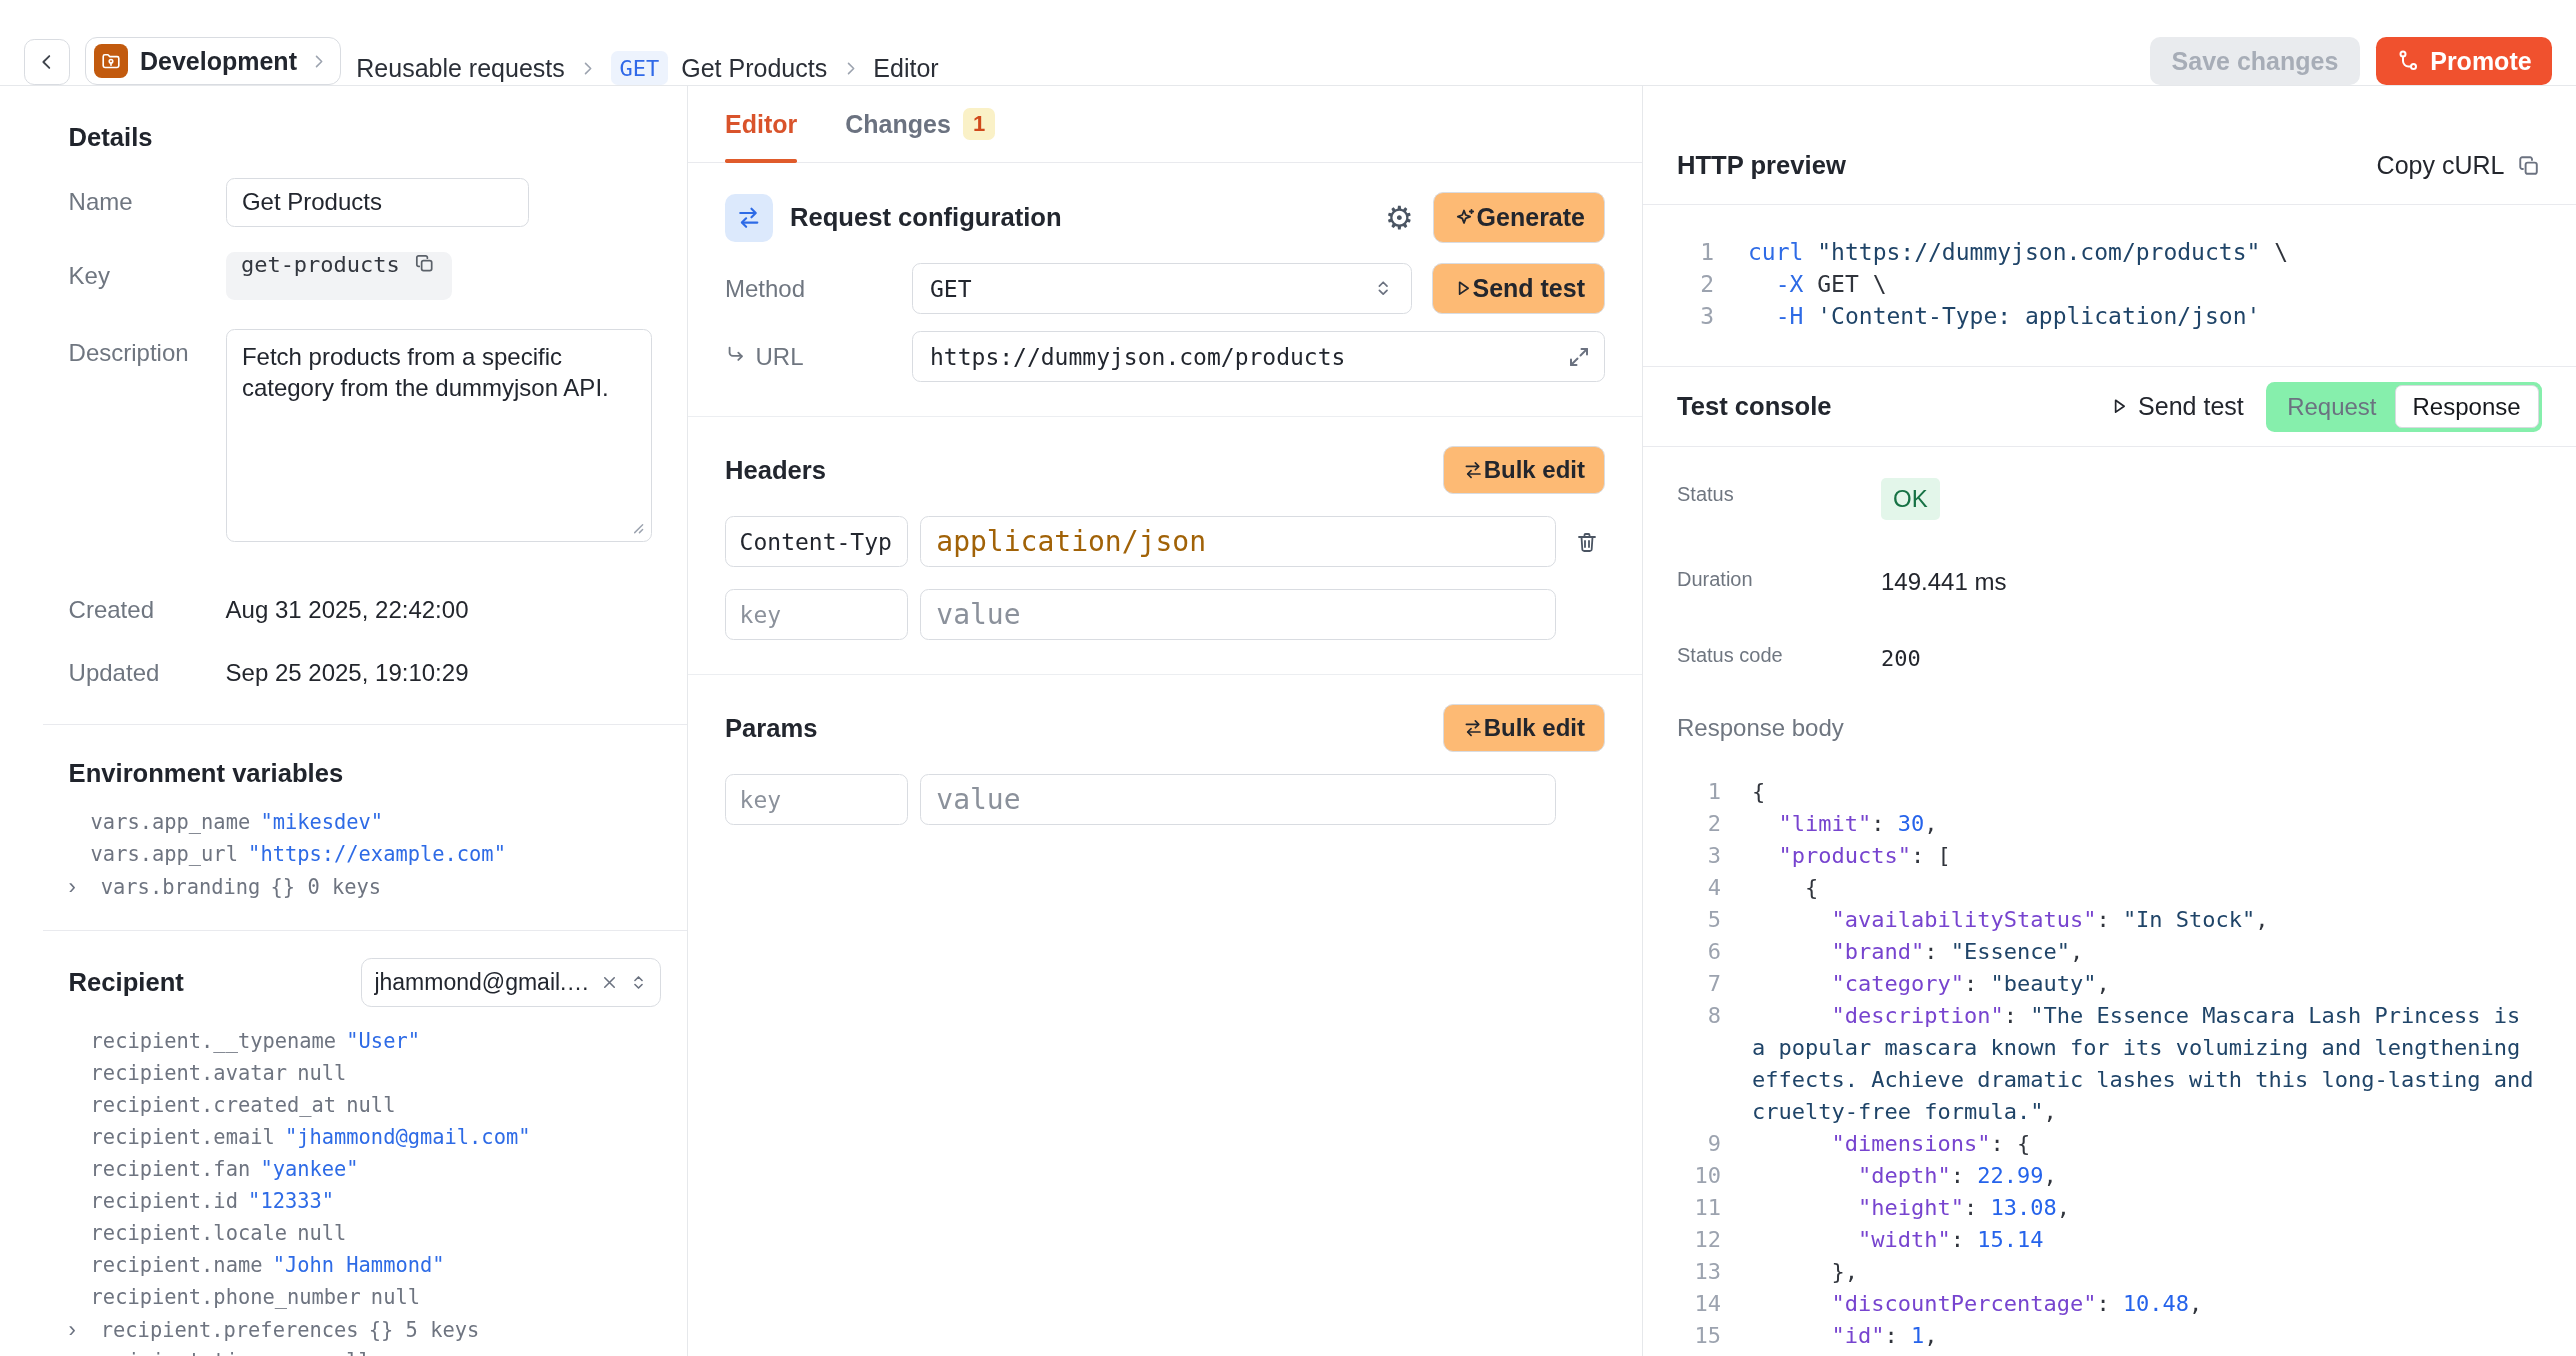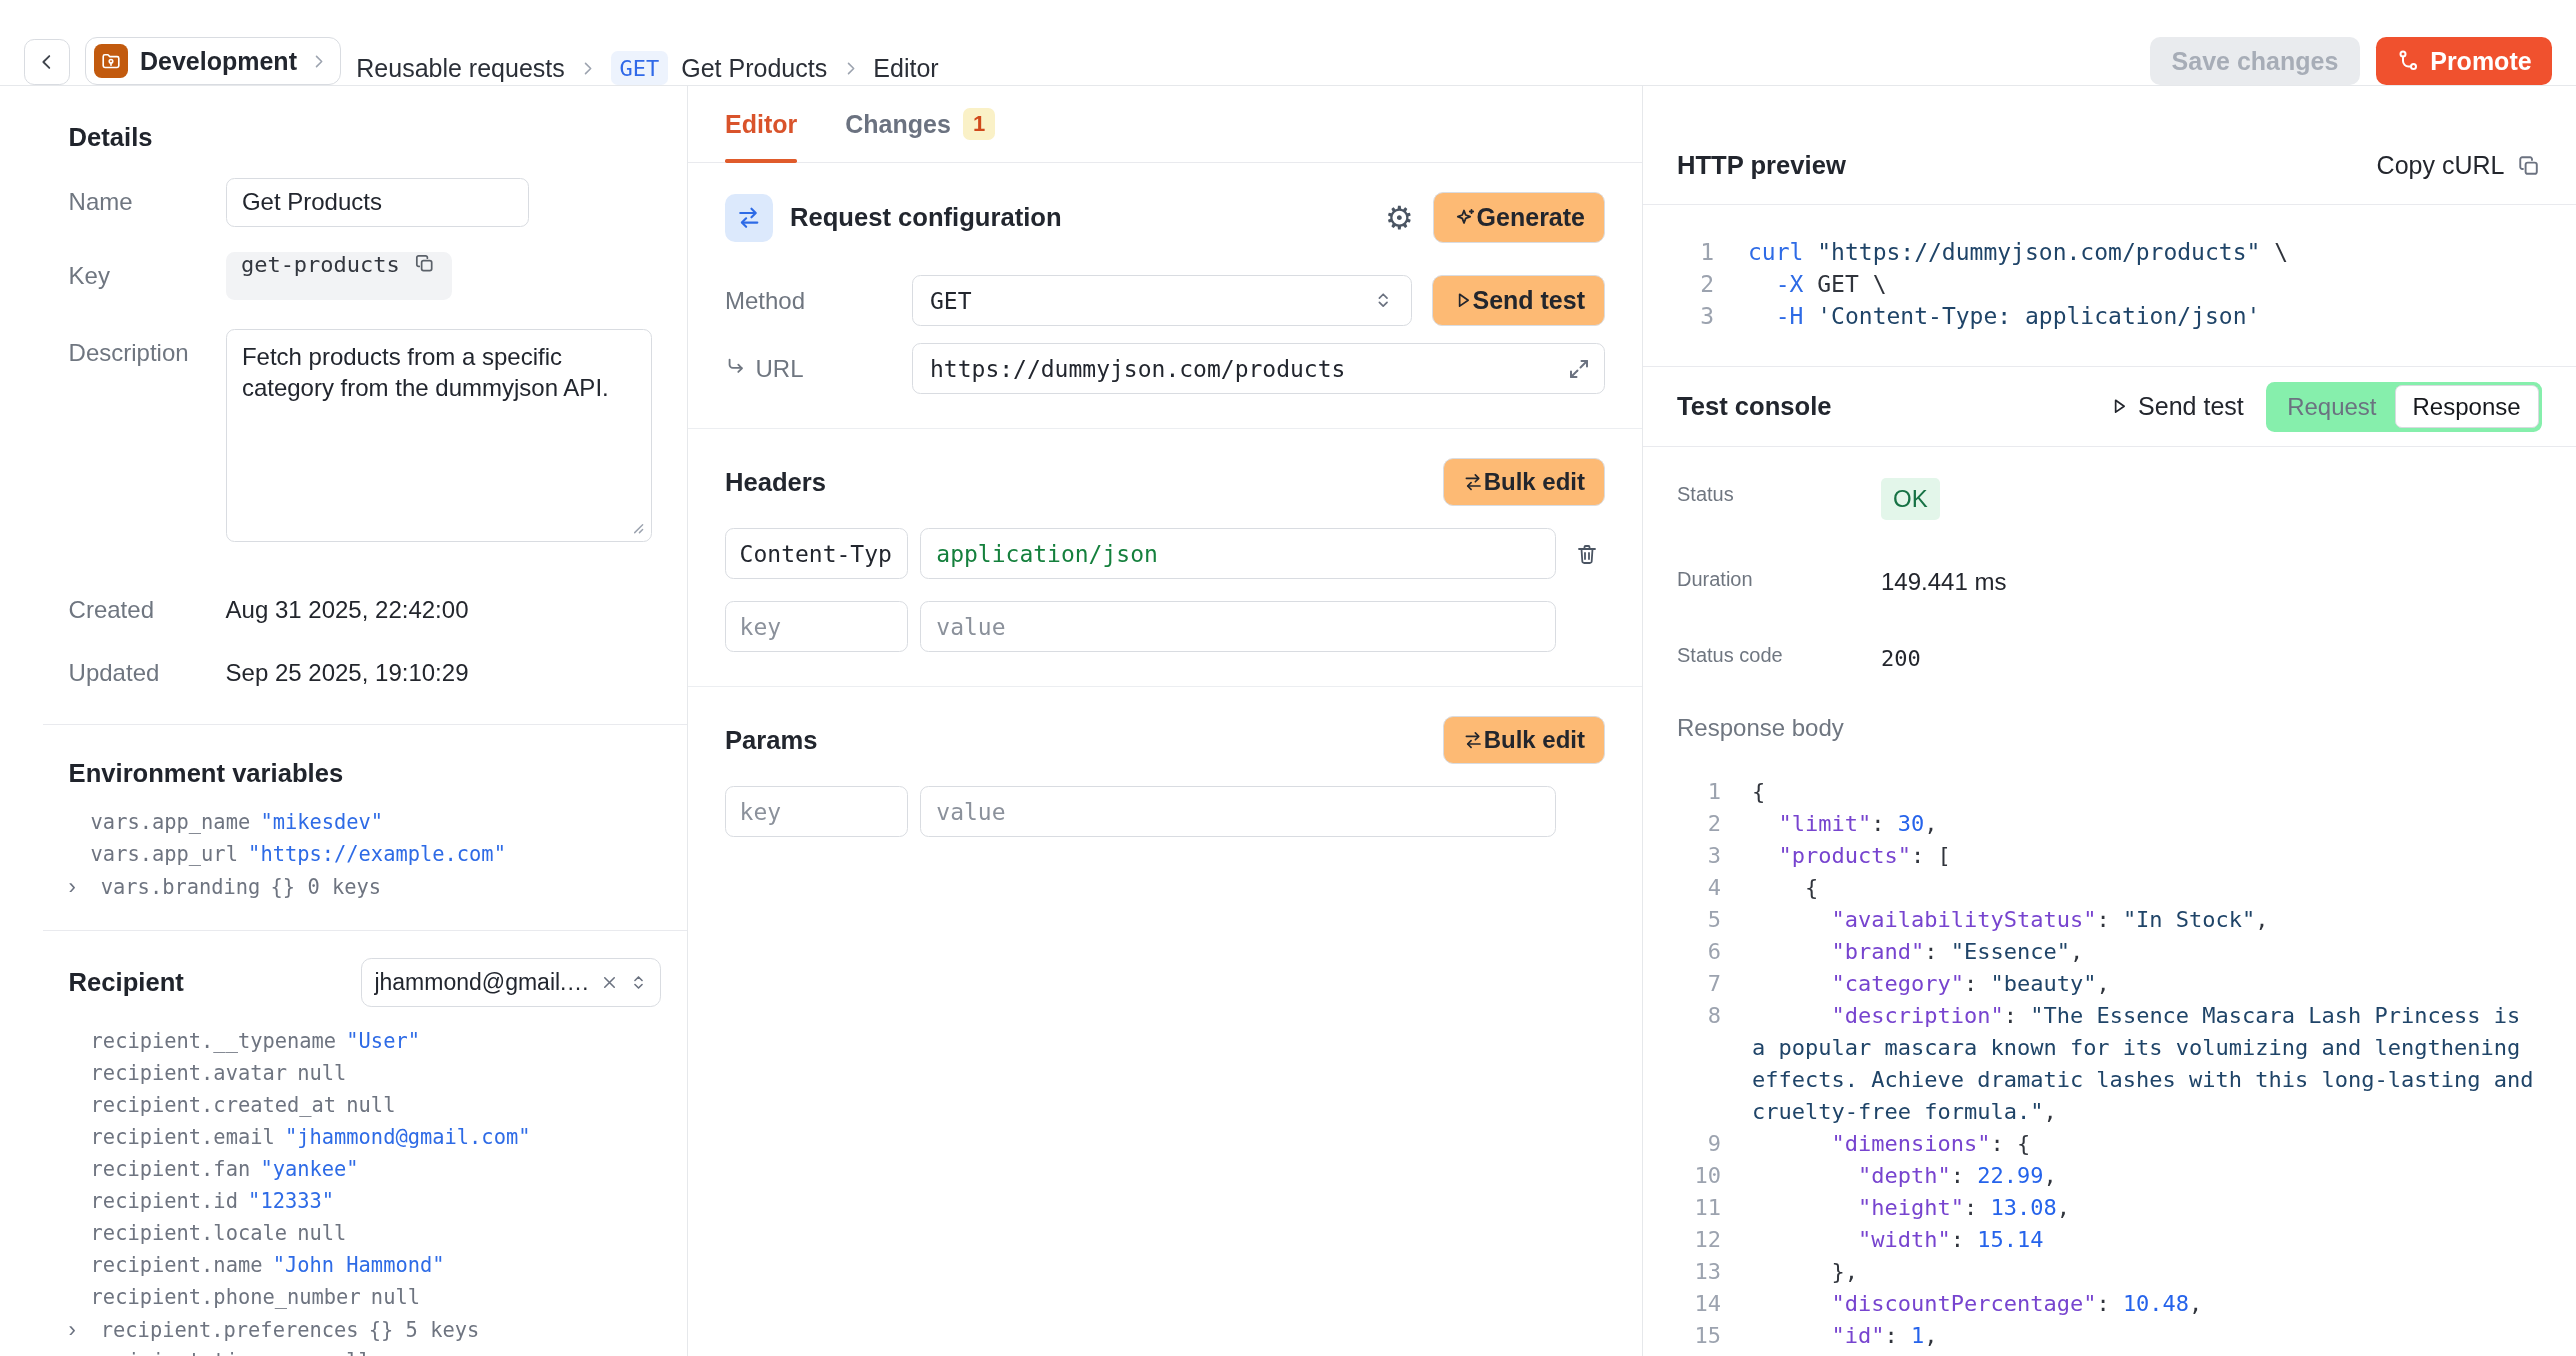--- a/index.html
+++ b/index.html
@@ -79,42 +79,42 @@
   .editor-body { padding:29px 37px 0; }
   .cfg-head { display:flex; align-items:center; gap:17px; }
   .cfg-icon { width:48px; height:48px; border-radius:10.2px; background:#dce9fc; color:#2e6be6;
     display:flex; align-items:center; justify-content:center; flex:none; }
   .cfg-title { font-size:25.6px; font-weight:700; }
   .cfg-right { margin-left:auto; display:flex; align-items:center; gap:19px; }
   .gear { font-size:32px; color:#4b5563; line-height:1; }
   .btn-outline { height:51px; border:0.9px solid #d9dce1; border-radius:10.2px; background:#fdba74;
     display:flex; align-items:center; gap:0; padding:0 19px; font-size:25px; font-weight:600;
     color:#23262d; font-family:inherit; }
-  .form-row { display:flex; margin-top:32px; }
+  .form-row { display:flex; margin-top:20px; }
   .form-row .flabel2 { width:187px; flex:none; color:#6f7680; font-size:24px; padding-top:12px;
     display:flex; align-items:flex-start; gap:8.5px; }
   .method-select { flex:1; height:51px; border:0.9px solid #d9dce1; border-radius:8.5px;
     display:flex; align-items:center; padding:0 17px; font-family:"DejaVu Sans Mono", monospace;
     font-size:23px; color:#22262e; background:#fff; }
   .method-select .chev { margin-left:auto; color:#6b7280; }
   .sendtest { margin-left:20.4px; flex:none; }
   .url-wrap { flex:1; position:relative; }
   .url-input { width:100%; height:51px; border:0.9px solid #d9dce1; border-radius:8.5px;
     padding:0 55px 0 17px; font-family:"DejaVu Sans Mono", monospace; font-size:23px;
     color:#22262e; outline:none; }
   .expand-ic { position:absolute; right:13.6px; top:13.6px; color:#6b7280; }
   .sec-divider { border-top:0.9px solid #eceef1; margin:34px -37px 0; }
   .kv-head { display:flex; align-items:center; justify-content:space-between; margin-top:29px; }
   .kv-title { font-size:25.6px; font-weight:700; }
   .kv-row { display:flex; align-items:center; gap:12px; margin-top:22px; }
   .kv-key { width:183px; flex:none; height:51px; border:0.9px solid #d9dce1; border-radius:8.5px;
     padding:0 13.6px; font-family:"DejaVu Sans Mono", monospace; font-size:23px; color:#22262e;
     outline:none; }
   .kv-val { flex:1; height:51px; border:0.9px solid #d9dce1; border-radius:8.5px; padding:0 15.3px;
-    font-family:"DejaVu Sans Mono", monospace; font-size:23px; color:#15803d; outline:none; }
+    font-family:"DejaVu Sans Mono", monospace; font-size:28px; color:#a16207; outline:none; }
   .kv-key::placeholder, .kv-val::placeholder { color:#8b919b; }
   .trash-btn { width:37px; height:51px; border:none; background:none; color:#4b5563;
     display:flex; align-items:center; justify-content:center; }
   .trash-spacer { width:37px; flex:none; }
 
   
   .right-panel { flex:1; display:flex; flex-direction:column; overflow:hidden; }
   .hp-header { display:flex; align-items:center; justify-content:space-between;
     padding:65px 34px 24px; border-bottom:0.9px solid #e9eaee; }
   .hp-title { font-size:25.6px; font-weight:700; }

